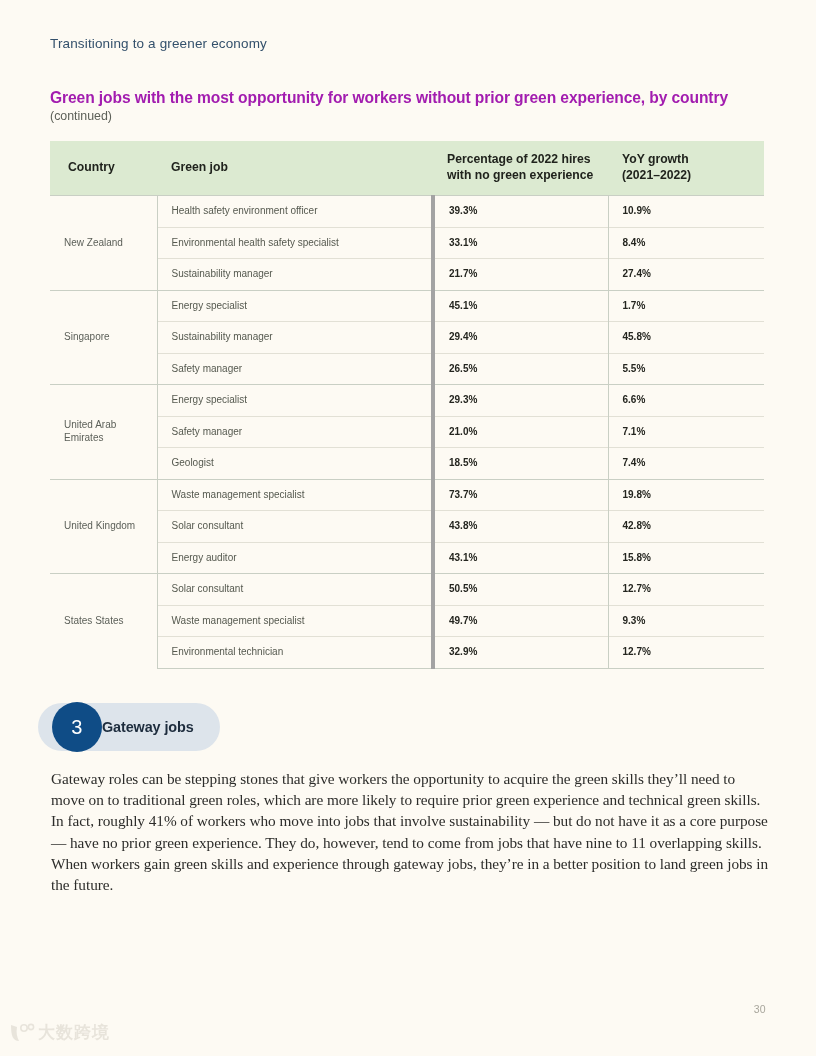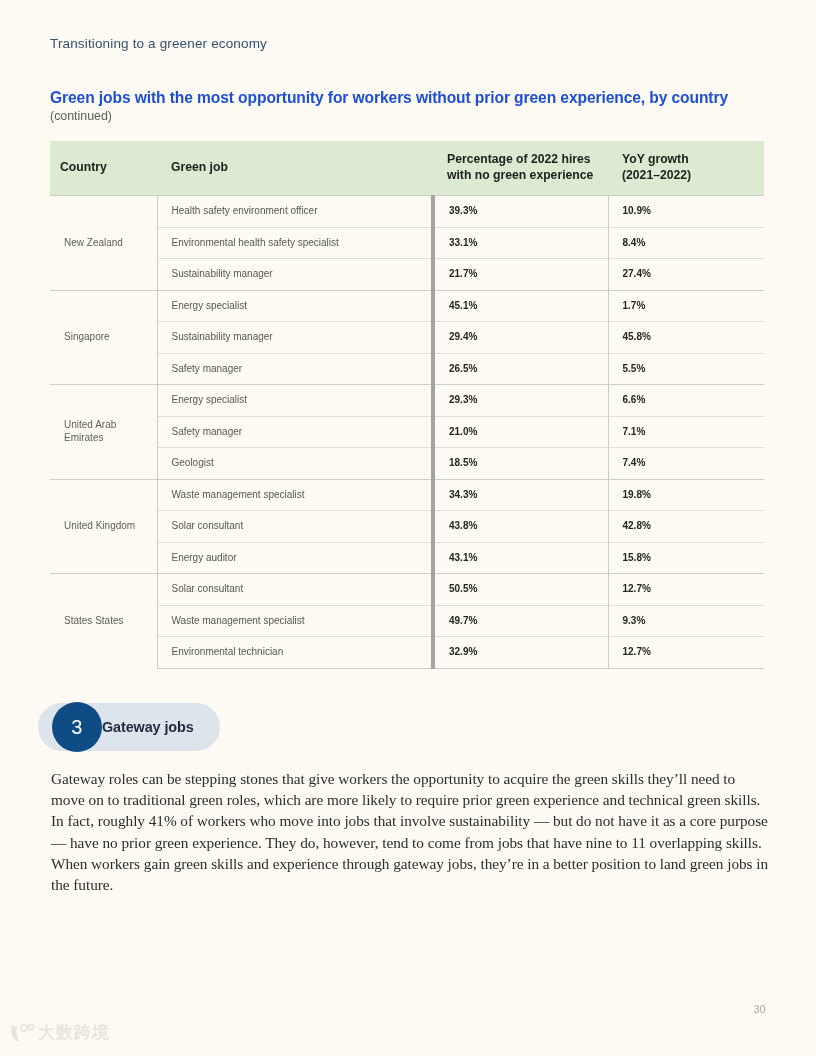--- a/index.html
+++ b/index.html
@@ -34,21 +34,21 @@
   
   .table-title {
     position: absolute;
     left: 50px;
     top: 88px;
     width: 716px;
   }
   .table-title .main {
     font-size: 15.6px;
     font-weight: bold;
-    color: #1d4ed8;
+    color: #a21caf;
     letter-spacing: -.1px;
     line-height: 1.25;
   }
   .table-title .sub {
     font-size: 12.4px;
     color: #5d6058;
     margin-top: 2px;
     line-height: 1.2;
   }
 
@@ -71,21 +71,21 @@
     color: #20231d;
     font-size: 12.2px;
     font-weight: bold;
     text-align: left;
     vertical-align: middle;
     padding: 11px 12px 12px 14px;
     line-height: 1.28;
     height: 50px;
     border: none;
   }
-  .data-table thead th.th-country { padding-left: 10px; }
+  .data-table thead th.th-country { padding-left: 18px; }
 
   .data-table tbody td {
     font-size: 10px;
     padding: 9px 12px 9px 14px;
     height: 31px;
     line-height: 1.25;
     vertical-align: middle;
     background: transparent;
   }
 
@@ -281,21 +281,21 @@
           <td class="yoy-cell">7.1%</td>
         </tr>
         <tr>
           <td class="job-cell">Geologist</td>
           <td class="pct-cell">18.5%</td>
           <td class="yoy-cell">7.4%</td>
         </tr>
         <tr class="group-first">
           <td class="country-cell" rowspan="3">United Kingdom</td>
           <td class="job-cell">Waste management specialist</td>
-          <td class="pct-cell">34.3%</td>
+          <td class="pct-cell">73.7%</td>
           <td class="yoy-cell">19.8%</td>
         </tr>
         <tr>
           <td class="job-cell">Solar consultant</td>
           <td class="pct-cell">43.8%</td>
           <td class="yoy-cell">42.8%</td>
         </tr>
         <tr>
           <td class="job-cell">Energy auditor</td>
           <td class="pct-cell">43.1%</td>

